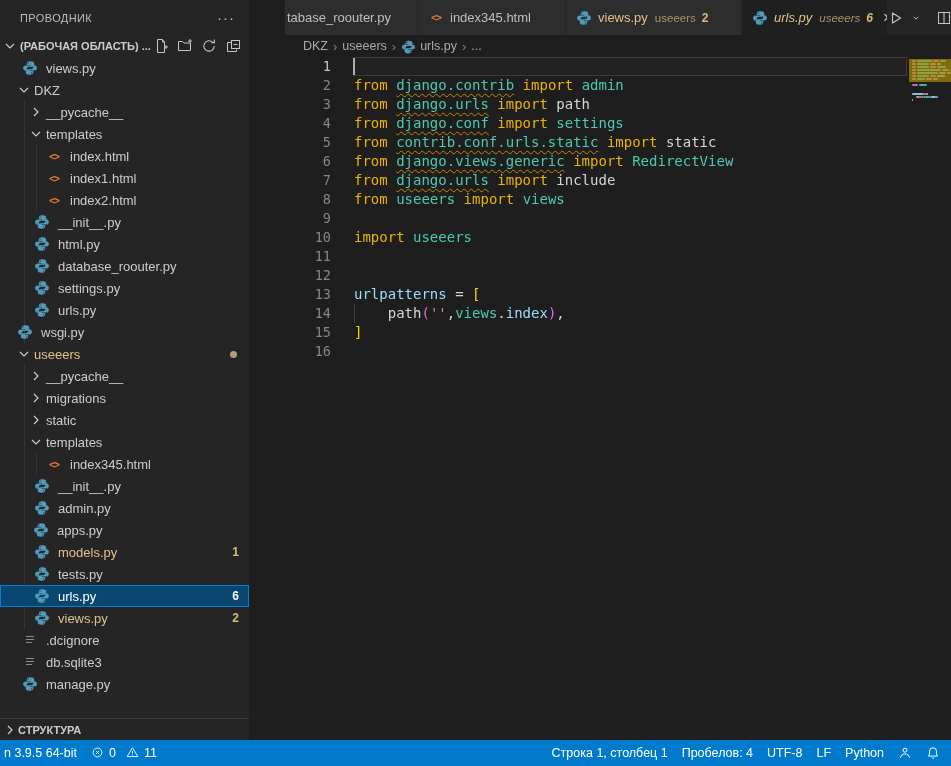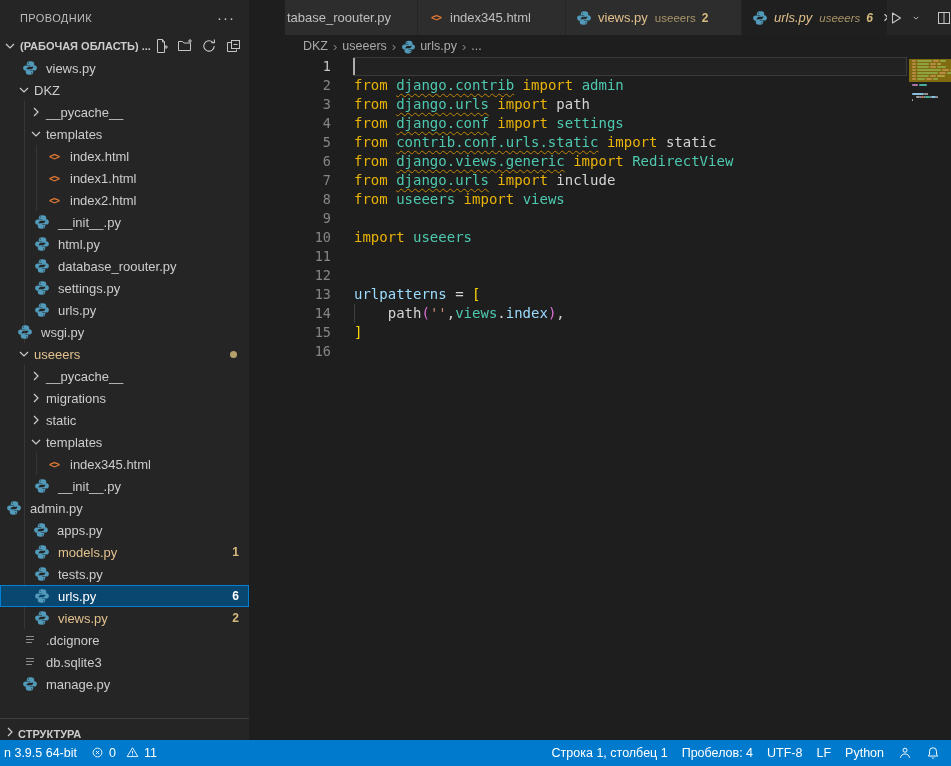--- a/index.html
+++ b/index.html
@@ -26,21 +26,21 @@
   .trow.mod .tlabel { color:#e2c08d; }
   .trow .badge { margin-left:auto; margin-right:10px; font-size:12px; font-weight:700; color:#d7ba7d; }
   .trow .dot { margin-left:auto; margin-right:12px; width:7px; height:7px; border-radius:50%; background:#b3a06a; }
   .trow.sel { background:#094771; box-shadow:inset 0 0 0 1px #007fd4; }
   .trow.sel .tlabel { color:#ffffff; }
   .trow.sel .badge { color:#ffffff; }
   .trow.lv1 { background-image:linear-gradient(#ffffff14,#ffffff14); background-repeat:no-repeat; background-size:1px 100%; background-position:24px 0; }
   .trow.lv2 { background-image:linear-gradient(#ffffff14,#ffffff14),linear-gradient(#ffffff14,#ffffff14); background-repeat:no-repeat; background-size:1px 100%,1px 100%; background-position:24px 0,36px 0; }
   .trow.sel.lv1 { background-image:none; }
   .html-ic { color:#e37933; font-weight:700; font-size:10px; letter-spacing:-1px; font-family:"DejaVu Sans Mono",monospace; }
-  .outline-header { position:absolute; left:0; bottom:0; width:100%; height:22px; display:flex; align-items:flex-end; font-weight:700; font-size:11px; color:#cccccc; border-top:1px solid #3c3c3c; padding-left:2px; background:#252526; cursor:pointer; }
+  .outline-header { position:absolute; left:0; bottom:0; width:100%; height:22px; display:flex; align-items:center; font-weight:700; font-size:11px; color:#cccccc; border-top:1px solid #3c3c3c; padding-left:2px; background:#252526; cursor:pointer; }
   .outline-header .chev { width:16px; height:16px; display:inline-flex; }
 
   
   #main { position:absolute; left:249px; top:0; width:702px; height:652px; background:#1e1e1e;margin-left:36px; }
   #tabbar { height:35px; background:#252526; display:flex; }
   #tabs { display:flex; height:35px; }
   .tab { height:35px; display:flex; align-items:center; background:#2d2d2d; border-right:1px solid #252526; padding:0 10px; font-size:13px; color:#bfbfbf; overflow:hidden; cursor:pointer; }
   .tab.active { background:#1f1f1f; }
   .tab .ficon { width:16px; height:16px; margin-right:6px; display:inline-flex; align-items:center; justify-content:center; flex:0 0 16px; }
   .tab .tname { white-space:nowrap; }
@@ -292,21 +292,21 @@
         <div class="trow lv1" style="padding-left: 28px;">
           <span class="fsp"></span>
           <span class="ficon">
             <svg width="16" height="16" viewBox="0 0 16 16" fill="none">
               <path fill="#519aba" d="M7.9 1.2c-1.8 0-3.1.8-3.1 2.2v1.5h3.3v.5H3.6c-1.5 0-2.5 1.1-2.5 2.6s1 2.7 2.5 2.7h1.1V9.2c0-1.3 1.1-2.4 2.4-2.4h3.2c1.1 0 1.9-.8 1.9-1.9V3.4c0-1.4-1.6-2.2-3.3-2.2zM6.2 2.5c.3 0 .6.3.6.6s-.3.6-.6.6-.6-.3-.6-.6.3-.6.6-.6z"></path>
               <path fill="#519aba" d="M8.1 14.8c1.8 0 3.1-.8 3.1-2.2v-1.5H7.9v-.5h4.5c1.5 0 2.5-1.1 2.5-2.6s-1-2.7-2.5-2.7h-1.1v1.5c0 1.3-1.1 2.4-2.4 2.4H5.7c-1.1 0-1.9.8-1.9 1.9v1.5c0 1.4 1.6 2.2 3.3 2.2zm1.7-1.3c-.3 0-.6-.3-.6-.6s.3-.6.6-.6.6.3.6.6-.3.6-.6.6z"></path>
             </svg>
           </span>
           <span class="tlabel">__init__.py</span>
         </div>
-        <div class="trow lv1" style="">
+        <div class="trow lv1" style="padding-left: 28px;">
           <span class="fsp"></span>
           <span class="ficon">
             <svg width="16" height="16" viewBox="0 0 16 16" fill="none">
               <path fill="#519aba" d="M7.9 1.2c-1.8 0-3.1.8-3.1 2.2v1.5h3.3v.5H3.6c-1.5 0-2.5 1.1-2.5 2.6s1 2.7 2.5 2.7h1.1V9.2c0-1.3 1.1-2.4 2.4-2.4h3.2c1.1 0 1.9-.8 1.9-1.9V3.4c0-1.4-1.6-2.2-3.3-2.2zM6.2 2.5c.3 0 .6.3.6.6s-.3.6-.6.6-.6-.3-.6-.6.3-.6.6-.6z"></path>
               <path fill="#519aba" d="M8.1 14.8c1.8 0 3.1-.8 3.1-2.2v-1.5H7.9v-.5h4.5c1.5 0 2.5-1.1 2.5-2.6s-1-2.7-2.5-2.7h-1.1v1.5c0 1.3-1.1 2.4-2.4 2.4H5.7c-1.1 0-1.9.8-1.9 1.9v1.5c0 1.4 1.6 2.2 3.3 2.2zm1.7-1.3c-.3 0-.6-.3-.6-.6s.3-.6.6-.6.6.3.6.6-.3.6-.6.6z"></path>
             </svg>
           </span>
           <span class="tlabel">admin.py</span>
         </div>
         <div class="trow lv1" style="padding-left: 27px;">

